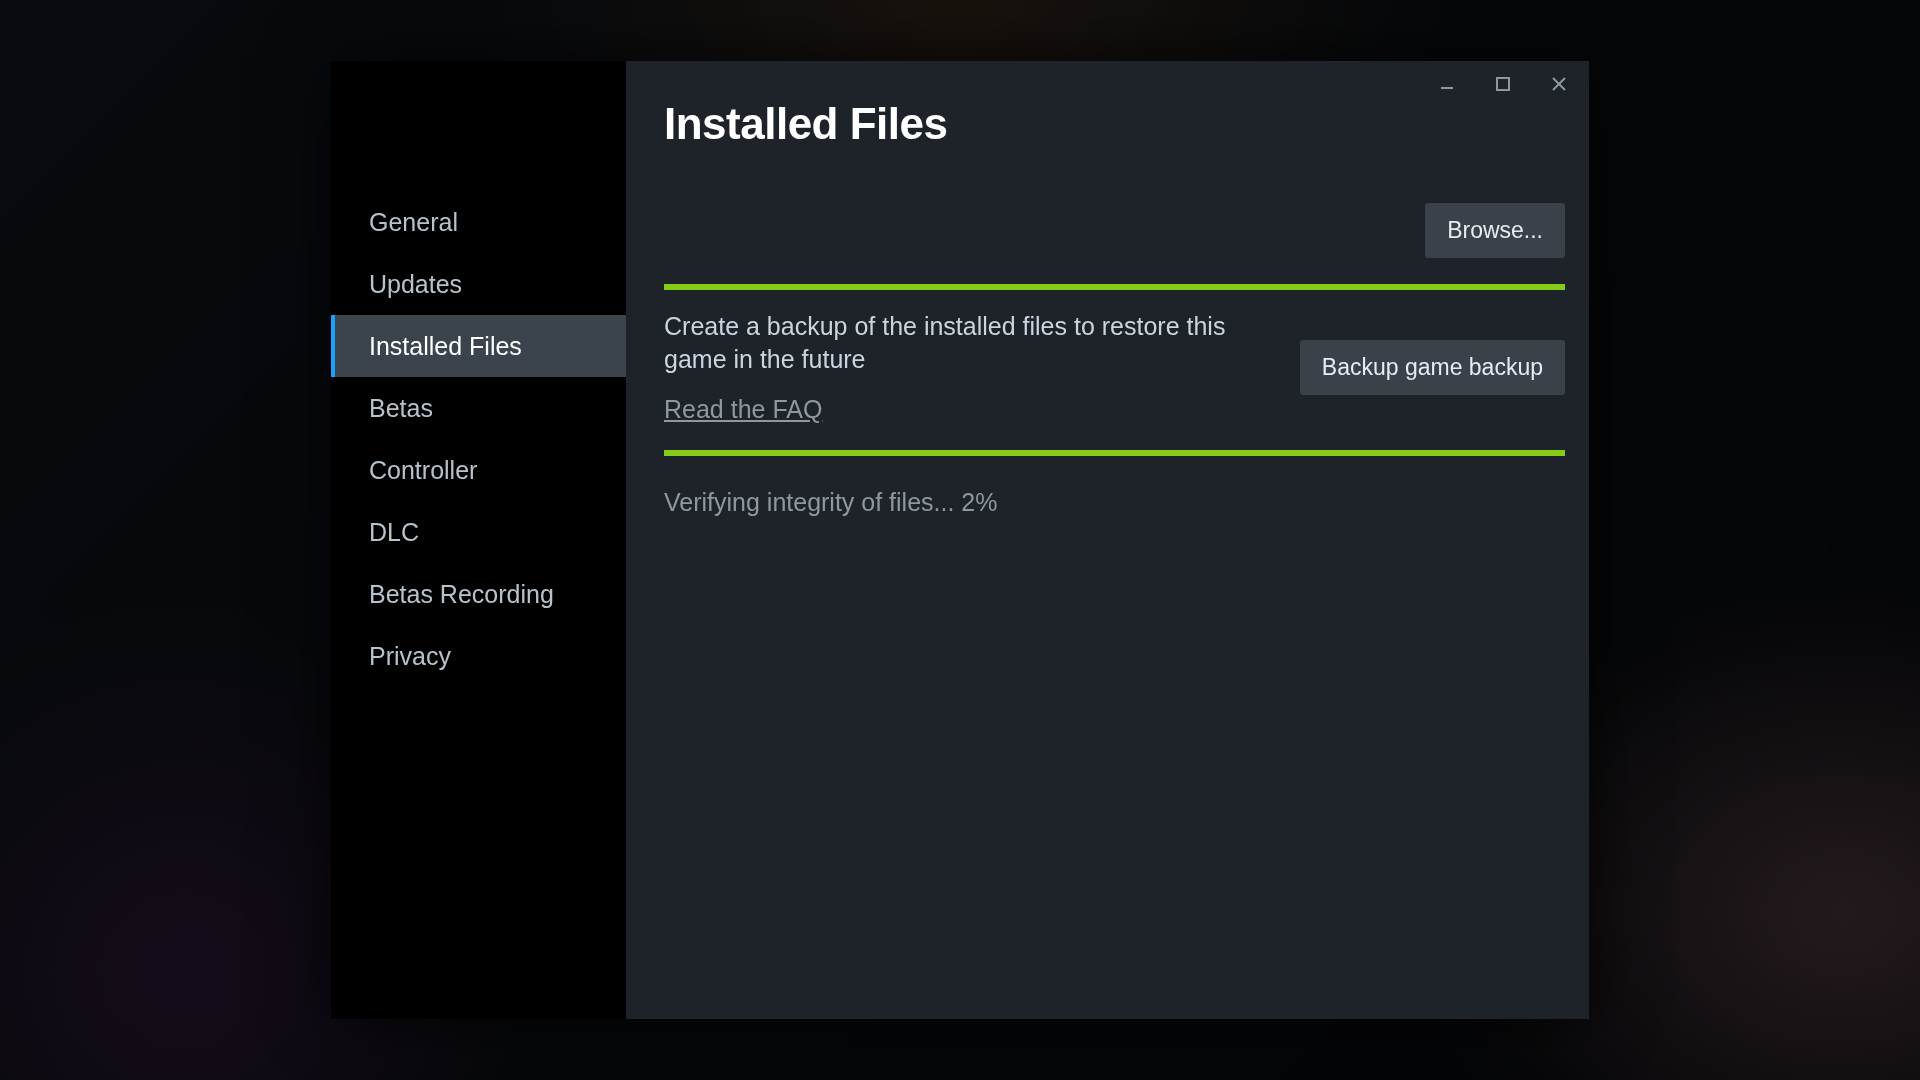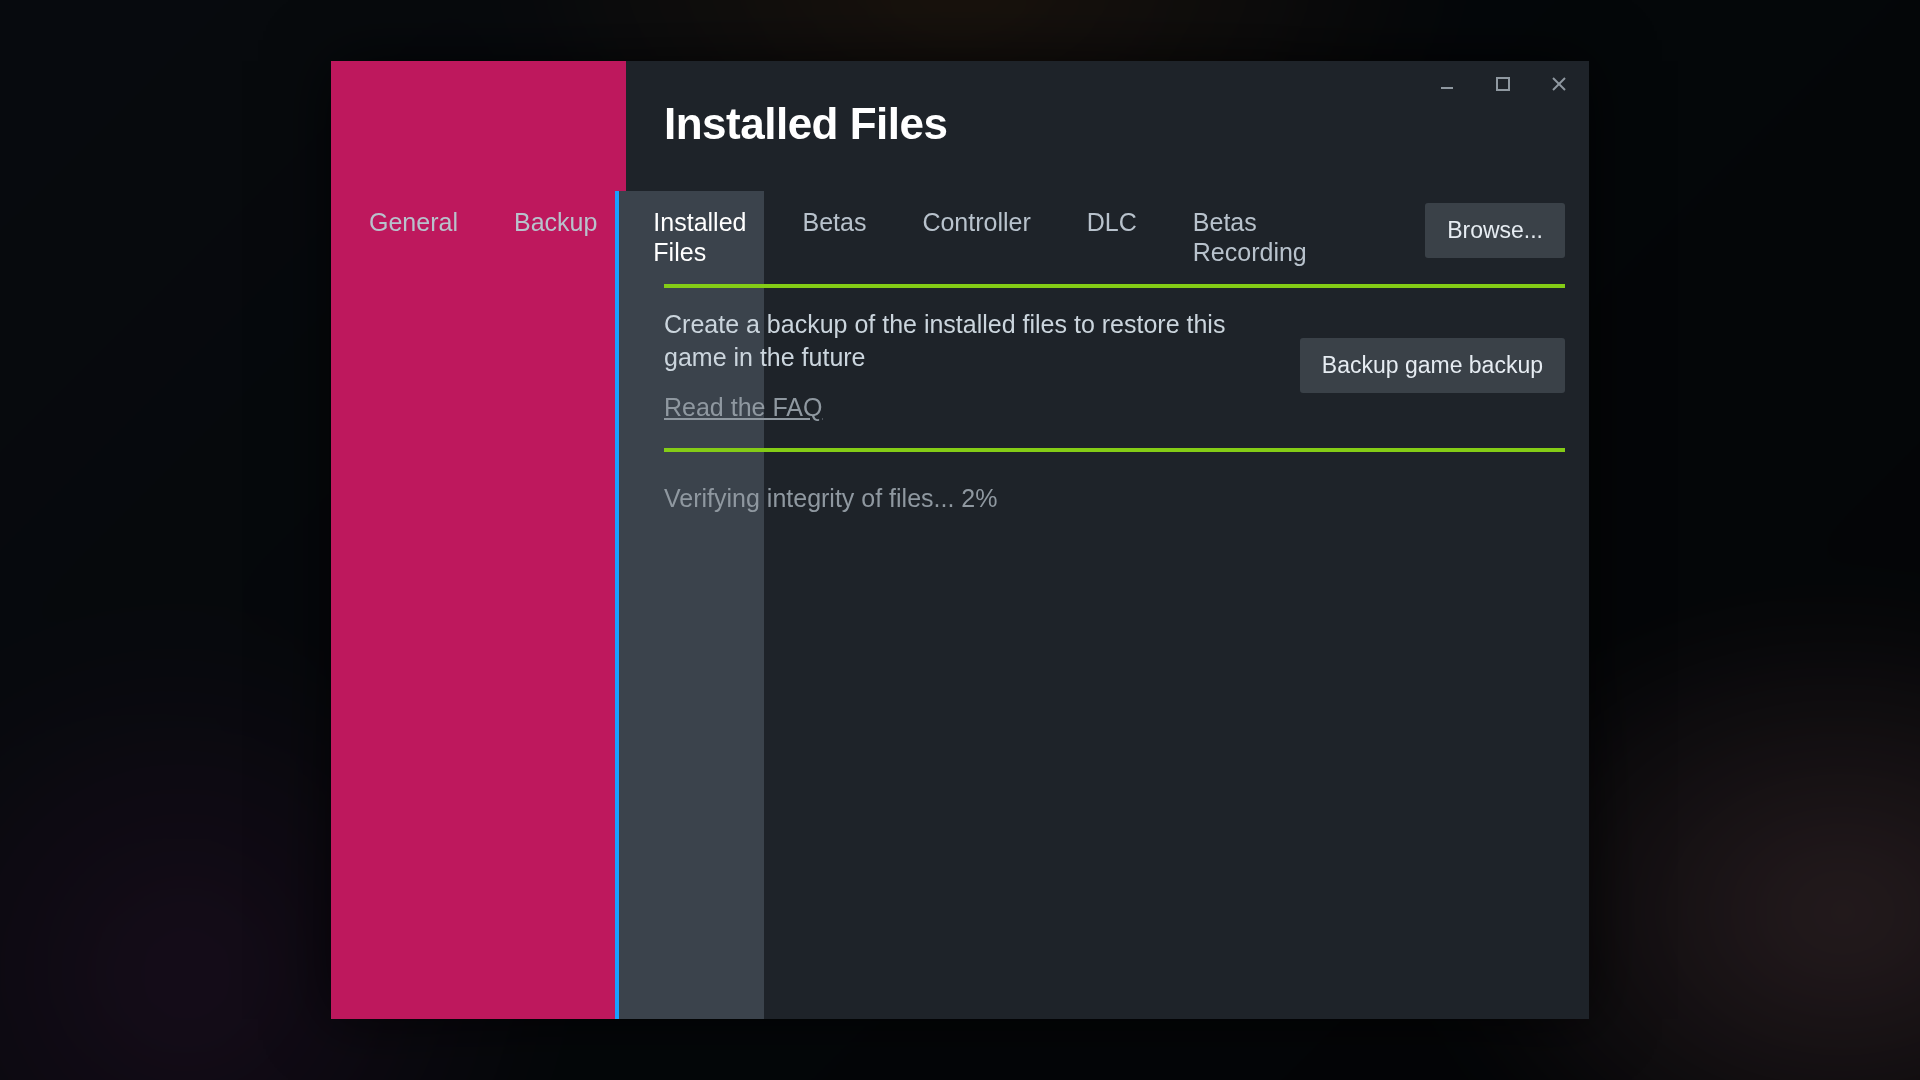--- a/index.html
+++ b/index.html
@@ -62,23 +62,23 @@
     justify-content: center;
     color: #8f98a0;
     font-size: 18px;
     cursor: pointer;
   }
   .win-ctrl svg { width: 16px; height: 16px; stroke: currentColor; stroke-width: 2; fill: none; }
 
   
   .sidebar {
     width: 295px;
-    background: #be185d;
-    display: flex;
-    flex-direction: row;
+    background: #000000;
+    display: flex;
+    flex-direction: column;
     padding-top: 130px; 
   }
   .sidebar-item {
     padding: 16px 18px 16px 34px;
     font-size: 25px;
     font-weight: 400;
     color: #b8c2cc;
     cursor: pointer;
     border-left: 4px solid transparent;
     line-height: 1.2;
@@ -96,21 +96,21 @@
     position: relative;
   }
   .page-title {
     font-size: 44px;
     font-weight: 700;
     color: #ffffff;
     letter-spacing: -0.5px;
     margin-bottom: 54px;
   }
 
-  .section { border-bottom: 4px solid #84cc16; }
+  .section { border-bottom: 6px solid #84cc16; }
 
   .row {
     display: flex;
     align-items: center;
     justify-content: space-between;
     gap: 20px;
   }
 
   .browse-row {
     padding-bottom: 26px;
@@ -181,36 +181,39 @@
           <line x1="14" y1="2" x2="2" y2="14"></line>
         </svg>
     </div>
   </div>
 
   <nav class="sidebar">
     <div class="sidebar-item">
       <span>General</span>
     </div>
     <div class="sidebar-item">
-      <span>Backup</span>
+      <span>Updates</span>
     </div>
     <div class="sidebar-item active">
       <span>Installed Files</span>
     </div>
     <div class="sidebar-item">
       <span>Betas</span>
     </div>
     <div class="sidebar-item">
       <span>Controller</span>
     </div>
     <div class="sidebar-item">
       <span>DLC</span>
     </div>
     <div class="sidebar-item">
       <span>Betas Recording</span>
+    </div>
+    <div class="sidebar-item">
+      <span>Privacy</span>
     </div>
   </nav>
 
   <main class="main">
     <h1 class="page-title">Installed Files</h1>
 
     <div class="section">
       <div class="row browse-row">
         <button class="btn">Browse...</button>
       </div>

